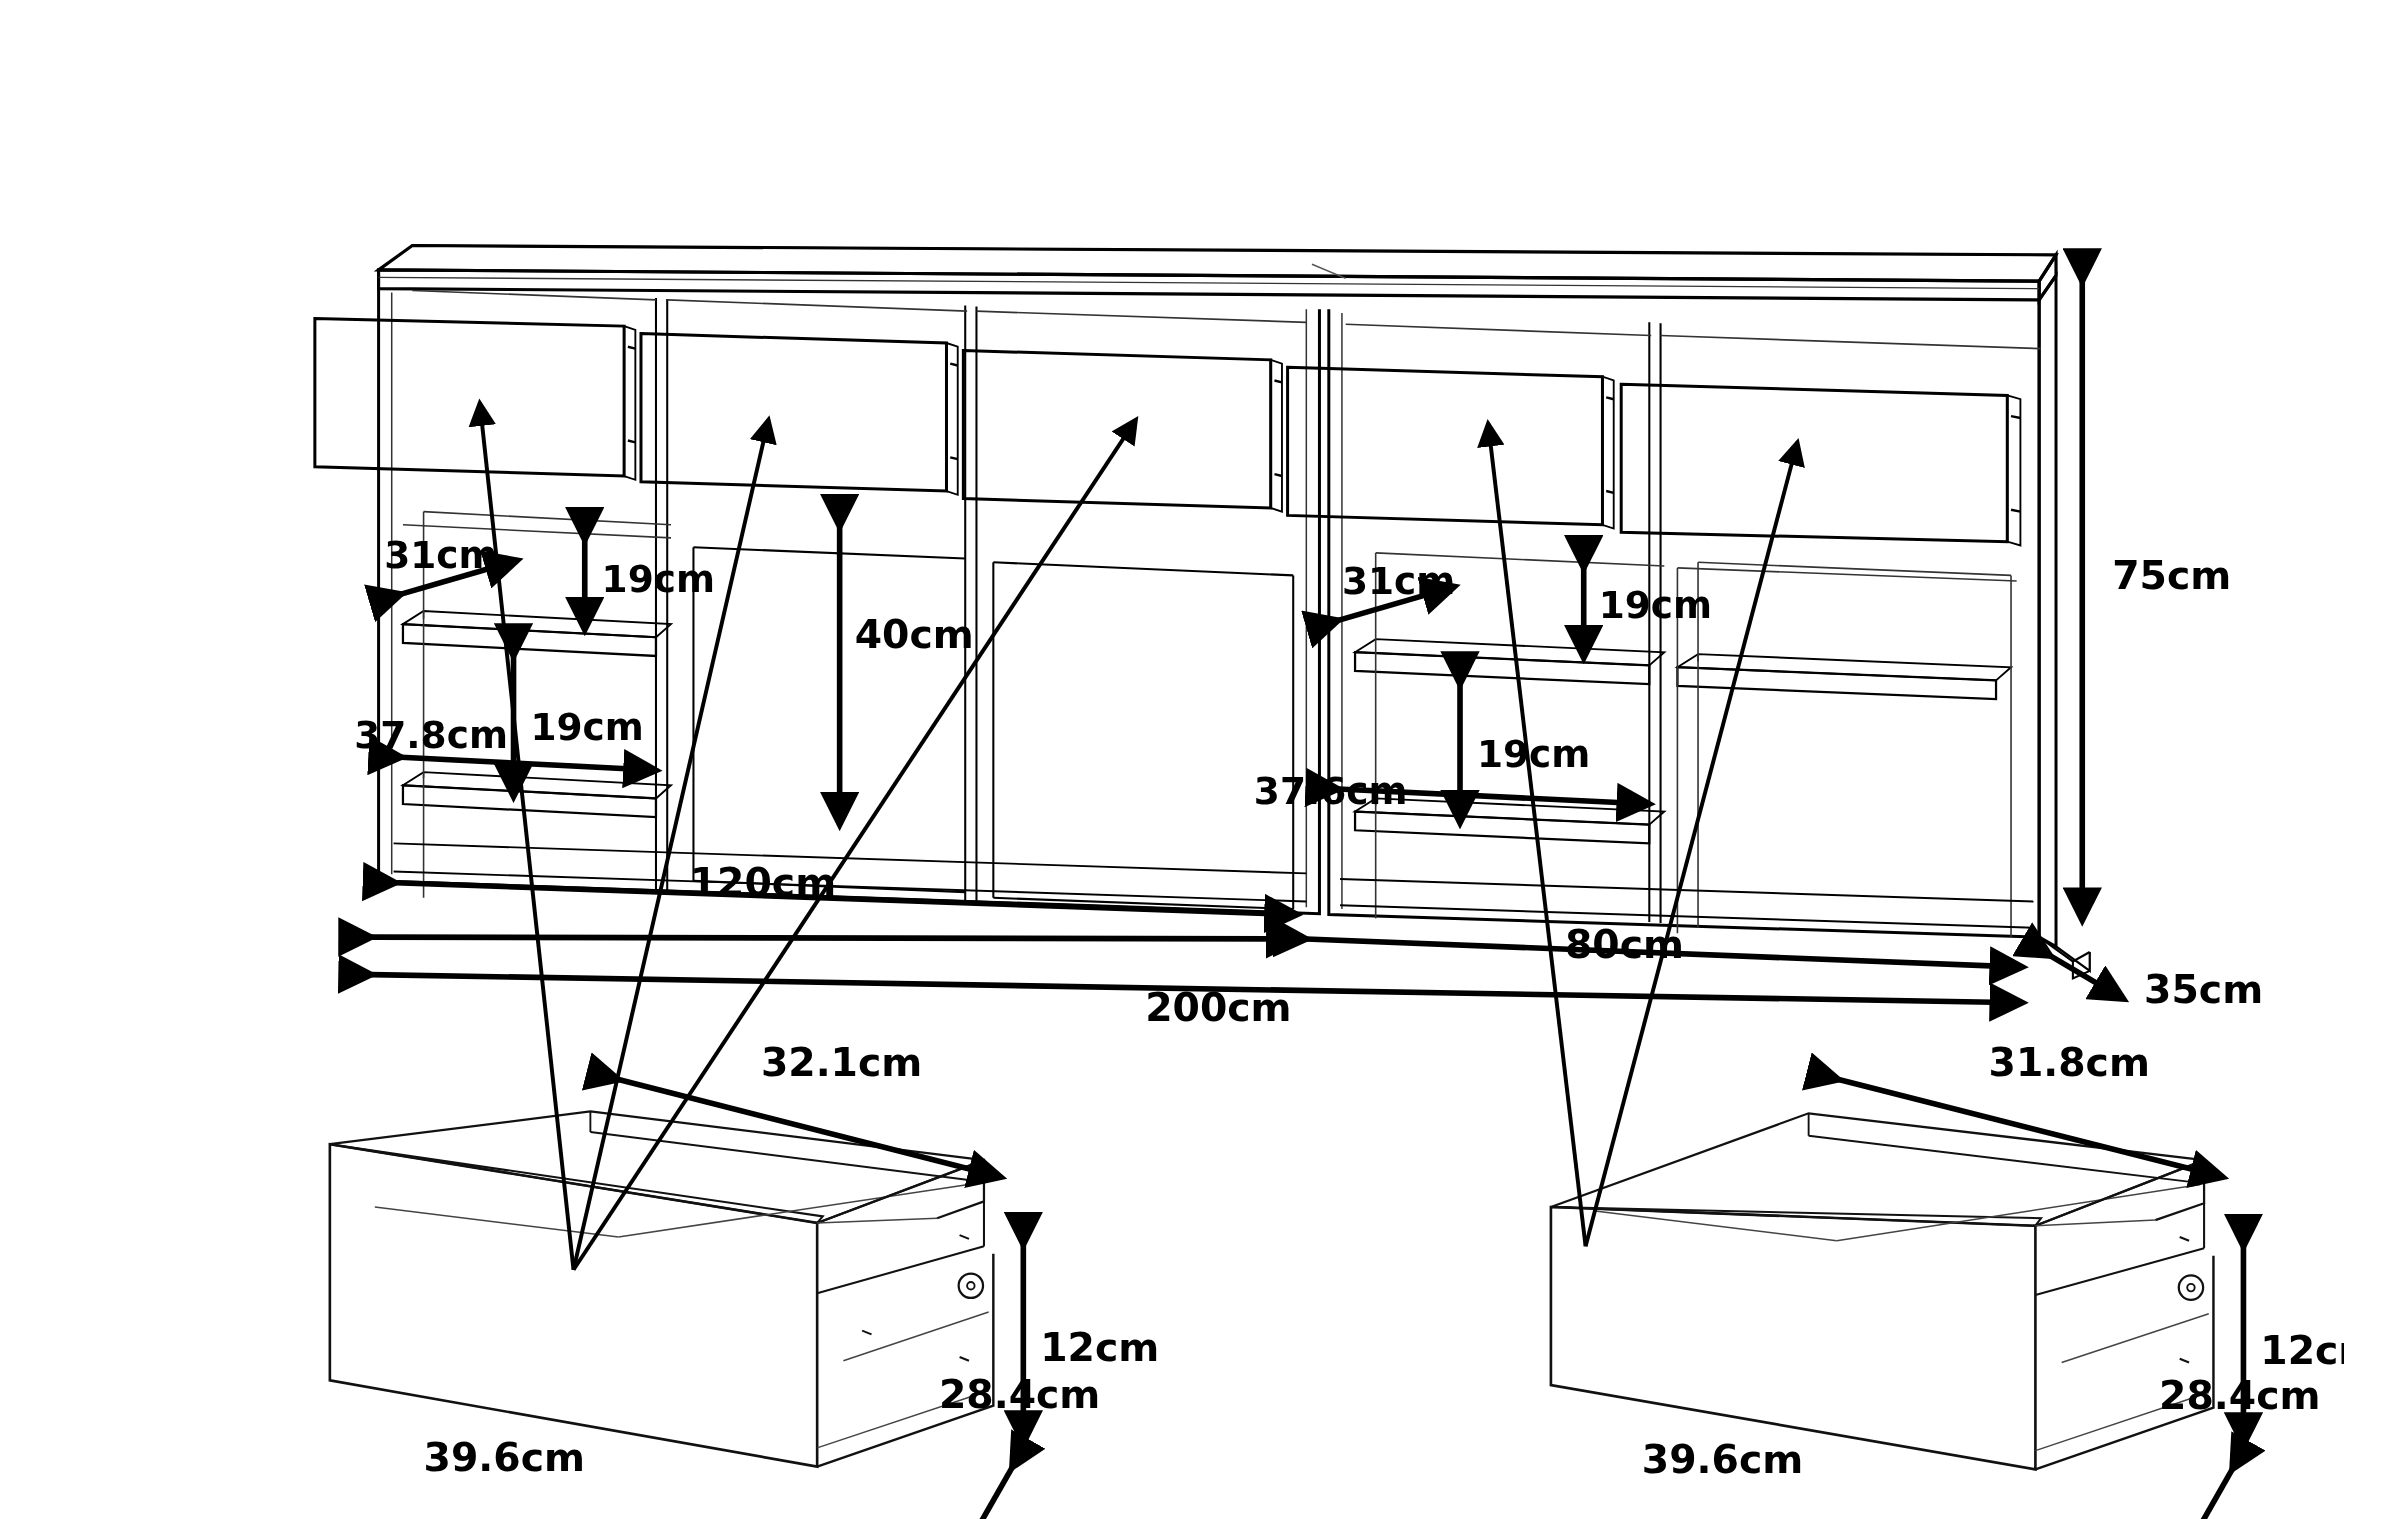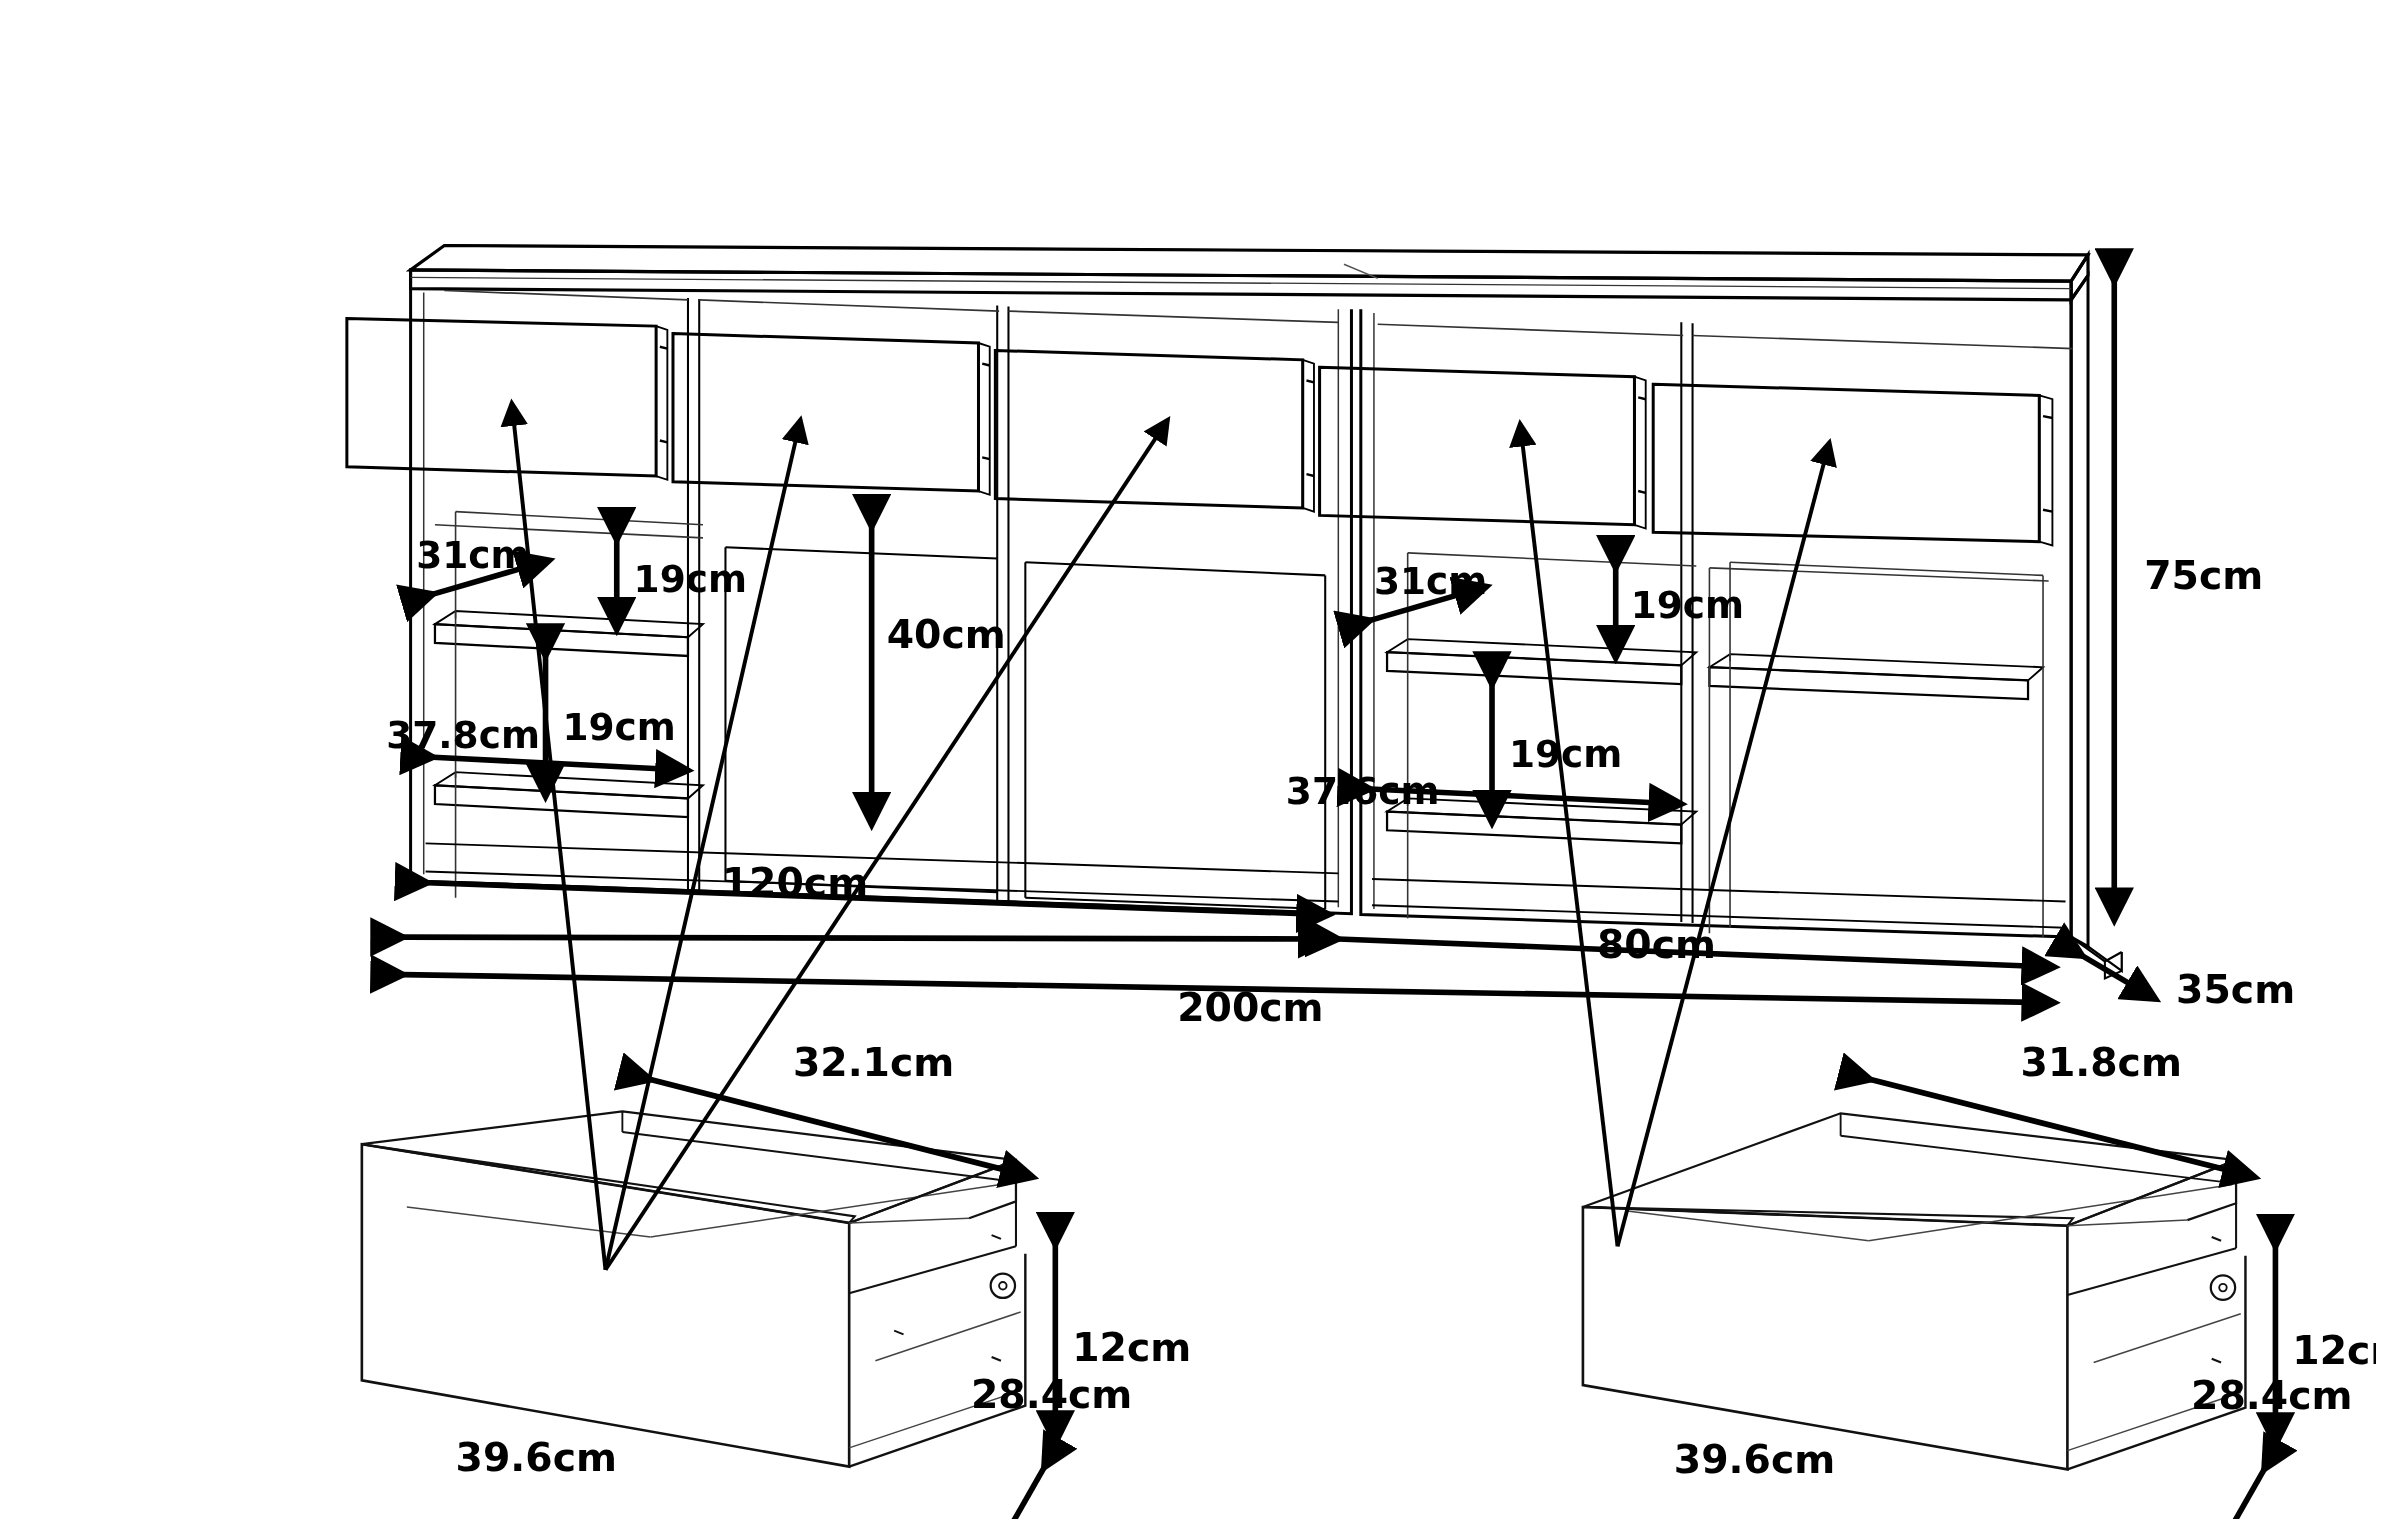--- a/index.html
+++ b/index.html
@@ -9,21 +9,20 @@
   }
   body {
     font-family: "DejaVu Sans", sans-serif;
   }
   #stage {
     position: relative;
     width: 2344px;
     height: 1520px;
     background: #fdba74;
     overflow: hidden;
-    margin-left: 32px;
   }
   #drawing {
     position: absolute;
     left: 0;
     top: 0;
     width: 2399px;
     height: 1520px;
   }
   .dimtext {
     font-family: "DejaVu Sans", sans-serif;

